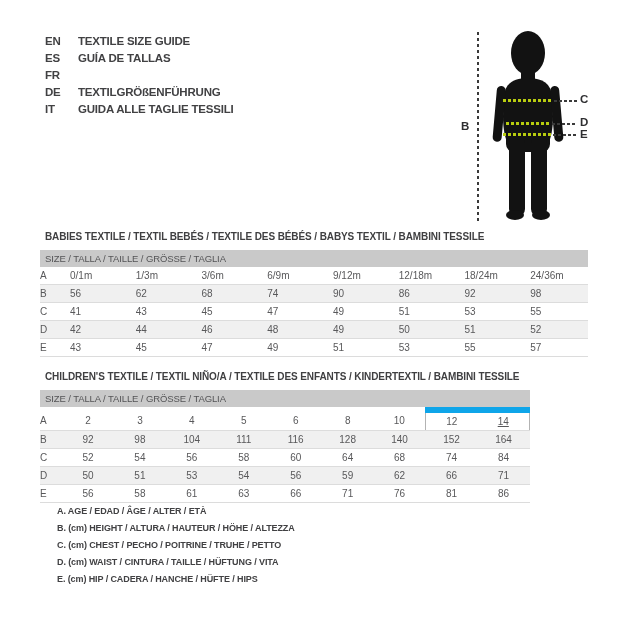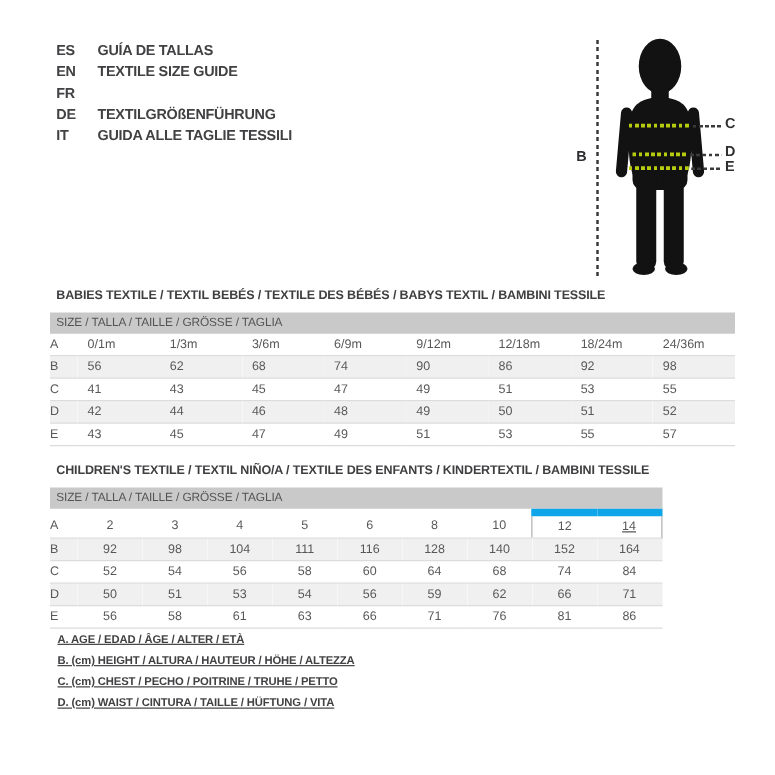--- a/index.html
+++ b/index.html
@@ -42,37 +42,37 @@
                         border-bottom: 1px solid #dcdcdc; white-space: nowrap; overflow: hidden; }
   table.size-table tr:nth-child(even) td { background: var(--zebra, #f0f0f0); }
   td.rowlabel { width: 22px; padding-left: 5px; text-align: left; }
   .babies-section td:not(.rowlabel) { text-align: left; padding-left: 8px; }
   .children-section td:not(.rowlabel) { text-align: center; }
   td.hl { border-top: 6px solid #0ea5e9; border-bottom: 1px solid #b3b3b3; }
   td.hl-left { border-left: 1px solid #b3b3b3; }
   td.hl-right { border-right: 1px solid #b3b3b3; text-decoration: underline; }
 
   
-  .legend { position: absolute; left: 46px; top: 503px; text-decoration: underline; }
+  .legend { position: absolute; left: 57px; top: 503px; }
   .legend-line { height: 17px; line-height: 17px; font-size: 9px; font-weight: bold;
                  color: #414143; letter-spacing: -0.1px; }
 </style>
 </head>
 <body>
 
 <div class="page">
 
   <div class="langs">
     <div class="lang-row">
+      <span class="lang-code">EN</span>
+      <span class="lang-label">TEXTILE SIZE GUIDE</span>
+    </div>
+    <div class="lang-row">
       <span class="lang-code">ES</span>
       <span class="lang-label">GUÍA DE TALLAS</span>
-    </div>
-    <div class="lang-row">
-      <span class="lang-code">EN</span>
-      <span class="lang-label">TEXTILE SIZE GUIDE</span>
     </div>
     <div class="lang-row">
       <span class="lang-code">FR</span>
     </div>
     <div class="lang-row">
       <span class="lang-code">DE</span>
       <span class="lang-label">TEXTILGRÖßENFÜHRUNG</span>
     </div>
     <div class="lang-row">
       <span class="lang-code">IT</span>
@@ -237,15 +237,16 @@
           </tr>
         </tbody>
     </table>
   </section>
 
   <div class="legend">
     <div class="legend-line">A. AGE / EDAD / ÂGE / ALTER / ETÀ</div>
     <div class="legend-line">B. (cm) HEIGHT / ALTURA / HAUTEUR / HÖHE / ALTEZZA</div>
     <div class="legend-line">C. (cm) CHEST / PECHO / POITRINE / TRUHE / PETTO</div>
     <div class="legend-line">D. (cm) WAIST / CINTURA / TAILLE / HÜFTUNG / VITA</div>
+    <div class="legend-line">E. (cm) HIP / CADERA / HANCHE / HÜFTE / HIPS</div>
   </div>
 
 </div>
 
 </body></html>

